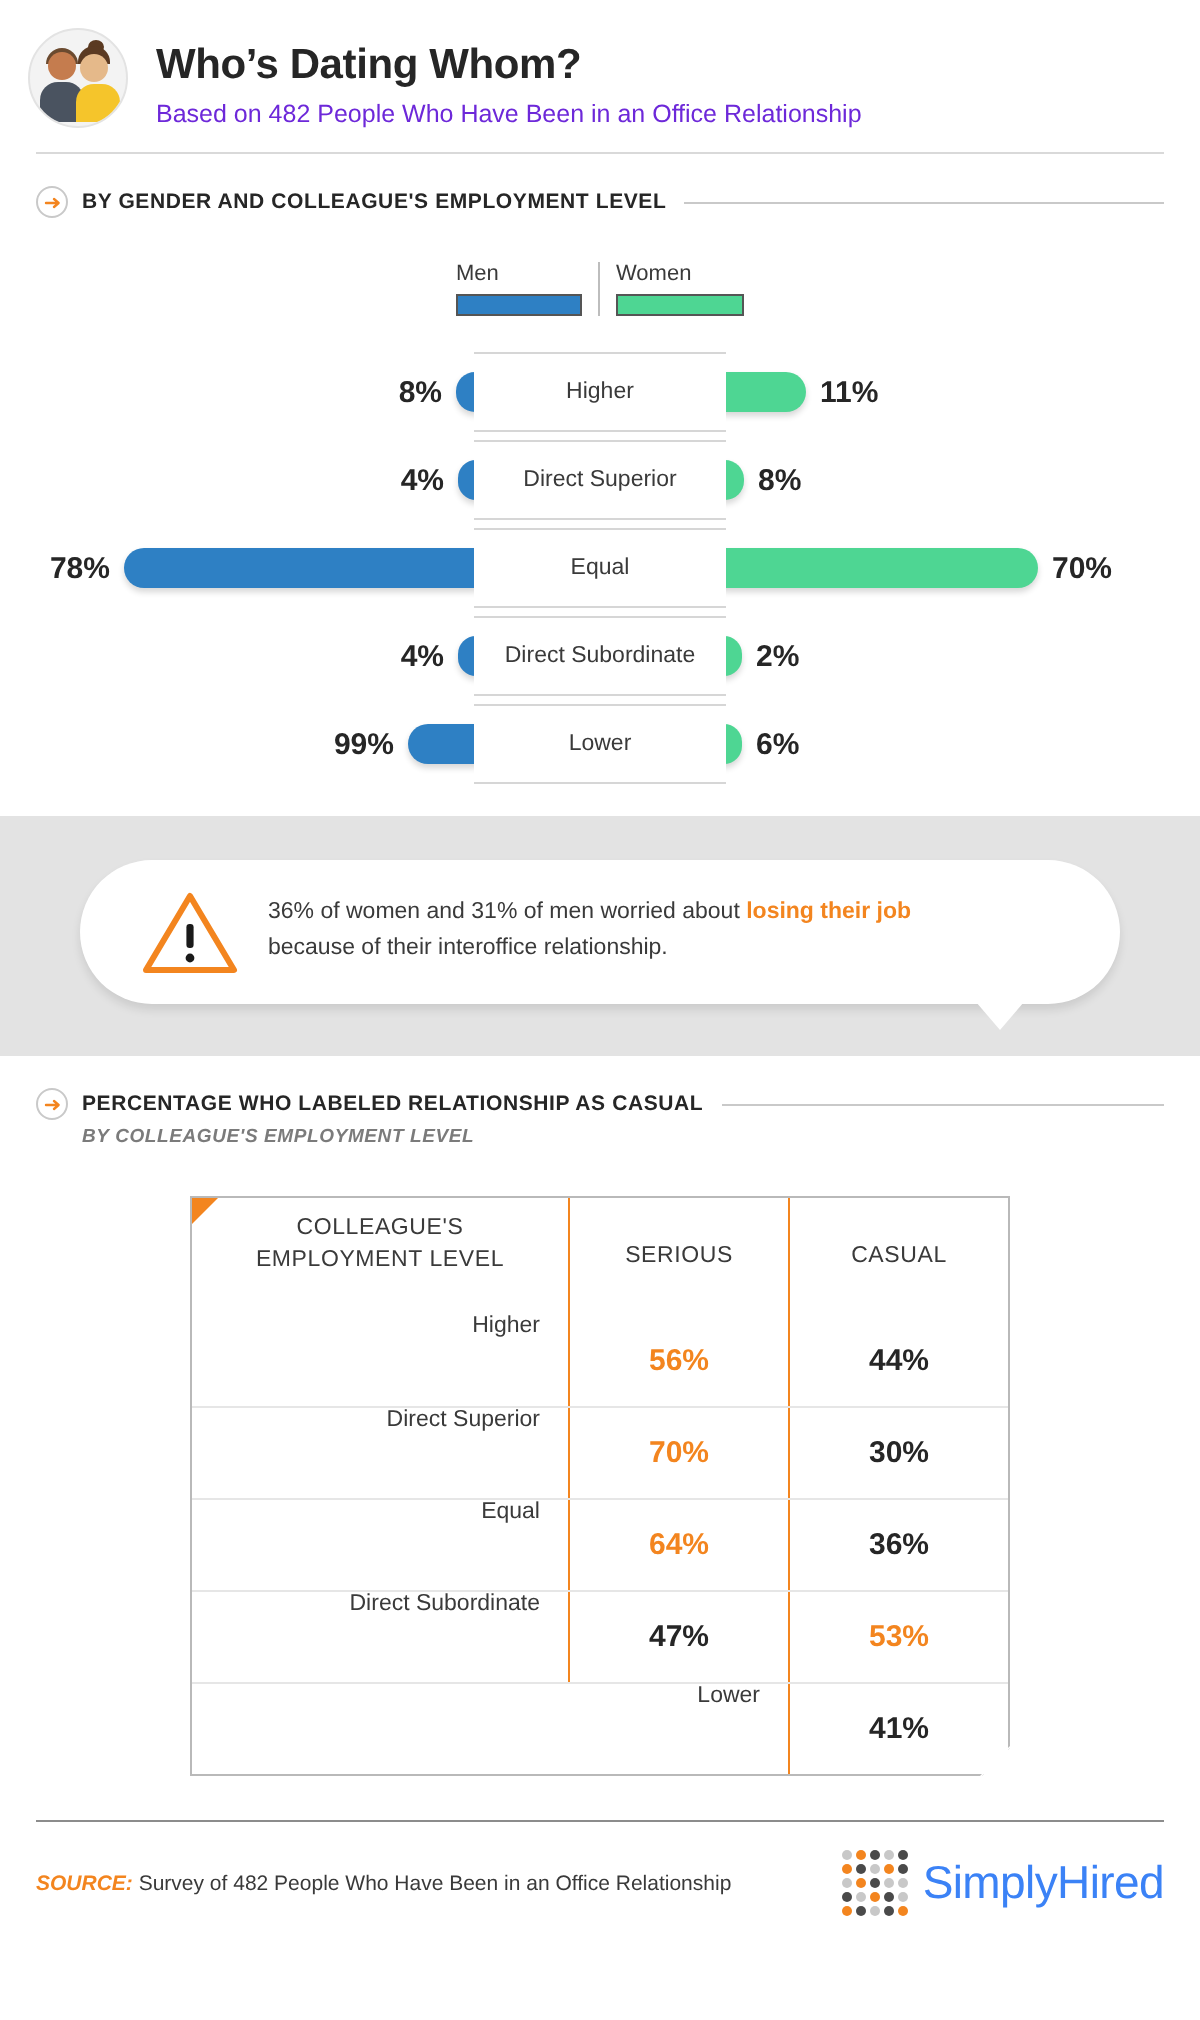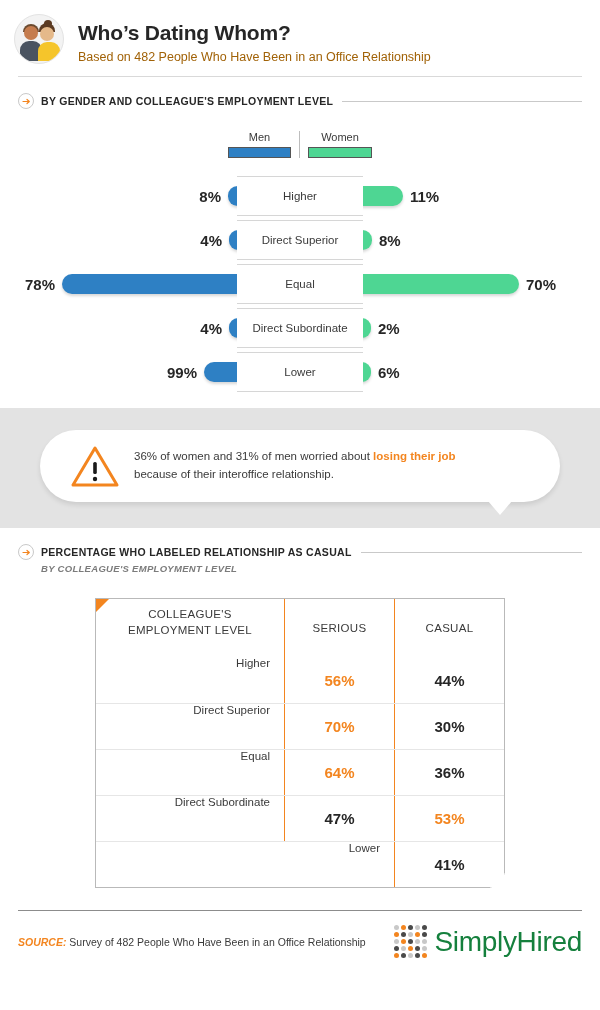--- a/index.html
+++ b/index.html
@@ -30,37 +30,37 @@
      border-radius:50%; background:#e5b98a; }
   .av-wom-hair { position:absolute; left:24px; top:8px; width:16px; height:9px;
      border-radius:8px 8px 0 0; background:#5b3a22; }
   .av-wom-bun { position:absolute; left:29px; top:5px; width:8px; height:7px;
      border-radius:50%; background:#5b3a22; }
   .av-wom-body { position:absolute; left:23px; top:27px; width:22px; height:19px;
      border-radius:9px 9px 0 0; background:#f5c52b; }
 
   .header-text { margin-left: 14px; }
   .title { font-size: 21px; font-weight: bold; color:#262626; letter-spacing:-0.2px; }
-  .subtitle { font-size: 12.5px; color:#a16207; margin-top: 5px; }
+  .subtitle { font-size: 12.5px; color:#6d28d9; margin-top: 5px; }
   .hr-top { height:1px; background:#d9d9d9; margin: 12px 18px 0 18px; }
 
   
   .section-head { display:flex; align-items:center; padding: 0 18px; margin-top: 16px; }
   .arrow-bullet { width:16px; height:16px; border-radius:50%; border:1px solid #c9c9c9;
      display:flex; align-items:center; justify-content:center; flex:0 0 16px; }
   .arrow-bullet svg { display:block; }
   .sec-title { font-size: 10.5px; font-weight: bold; letter-spacing: 0.3px;
      color:#262626; margin-left:7px; white-space:nowrap; }
   .sec-rule { flex:1; height:1px; background:#c9c9c9; margin-left:9px; }
   .sec-sub { font-size:9.5px; font-weight:bold; font-style:italic; letter-spacing:0.3px;
      color:#7b7b7b; margin: 3px 0 0 41px; }
 
   
   .legend { display:flex; justify-content:center; margin-top: 22px; }
-  .legend-col { width: 72px; text-align:center; }
+  .legend-col { width: 72px; text-align:left; }
   .legend-col.left { border-right:1px solid #bdbdbd; padding-right: 8px; }
   .legend-col.right { padding-left: 8px; }
   .legend-label { font-size:11px; color:#3a3a3a; }
   .legend-swatch { height:11px; margin-top:4px; border:1px solid #555; }
 
   
   .bars { margin-top: 16px; }
   .bar-row { display:flex; align-items:center; height: 44px; }
   .bar-side { flex:1; display:flex; align-items:center; }
   .bar-side.left { justify-content:flex-end; }
@@ -137,21 +137,21 @@
   
   .hr-bot { height:1px; background:#8c8c8c; margin: 22px 18px 0 18px; }
   .footer { display:flex; align-items:center; justify-content:space-between;
      padding: 14px 18px 0 18px; }
   .source { font-size:10.5px; color:#3a3a3a; }
   .source b { color:#f3851f; font-style:italic; font-weight:bold; }
   .logo { display:flex; align-items:center; }
   .logo-grid { display:grid; grid-template-columns: repeat(5, 5px);
      grid-auto-rows: 5px; gap: 2px; margin-right:7px; }
   .dot { width:5px; height:5px; border-radius:50%; }
-  .logo-text { font-size:28px; color:#15803d; letter-spacing:-0.3px; }
+  .logo-text { font-size:23px; color:#3b82f6; letter-spacing:-0.3px; }
 </style>
 </head>
 <body>
 
 <div class="page">
 
   <div class="header">
     <div class="avatar">
       <div class="av-man-hair"></div>
         <div class="av-man-head"></div>

